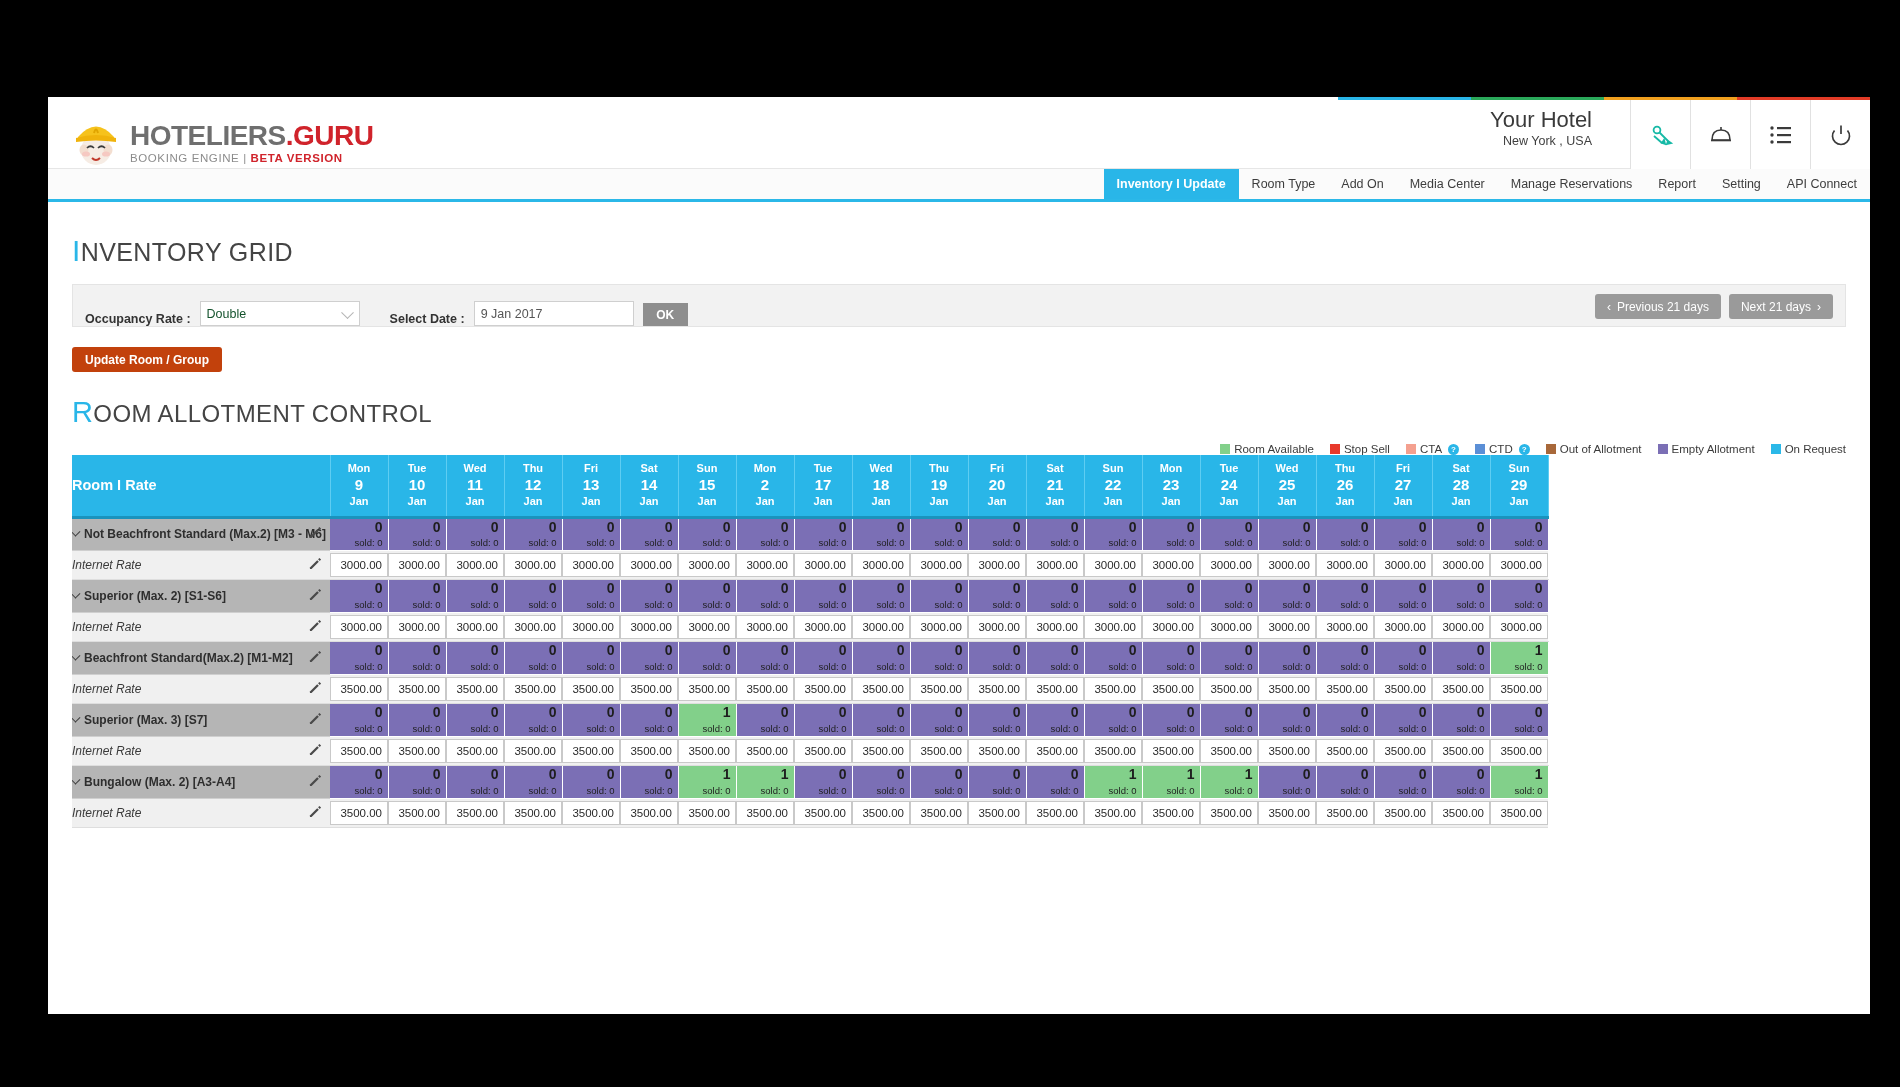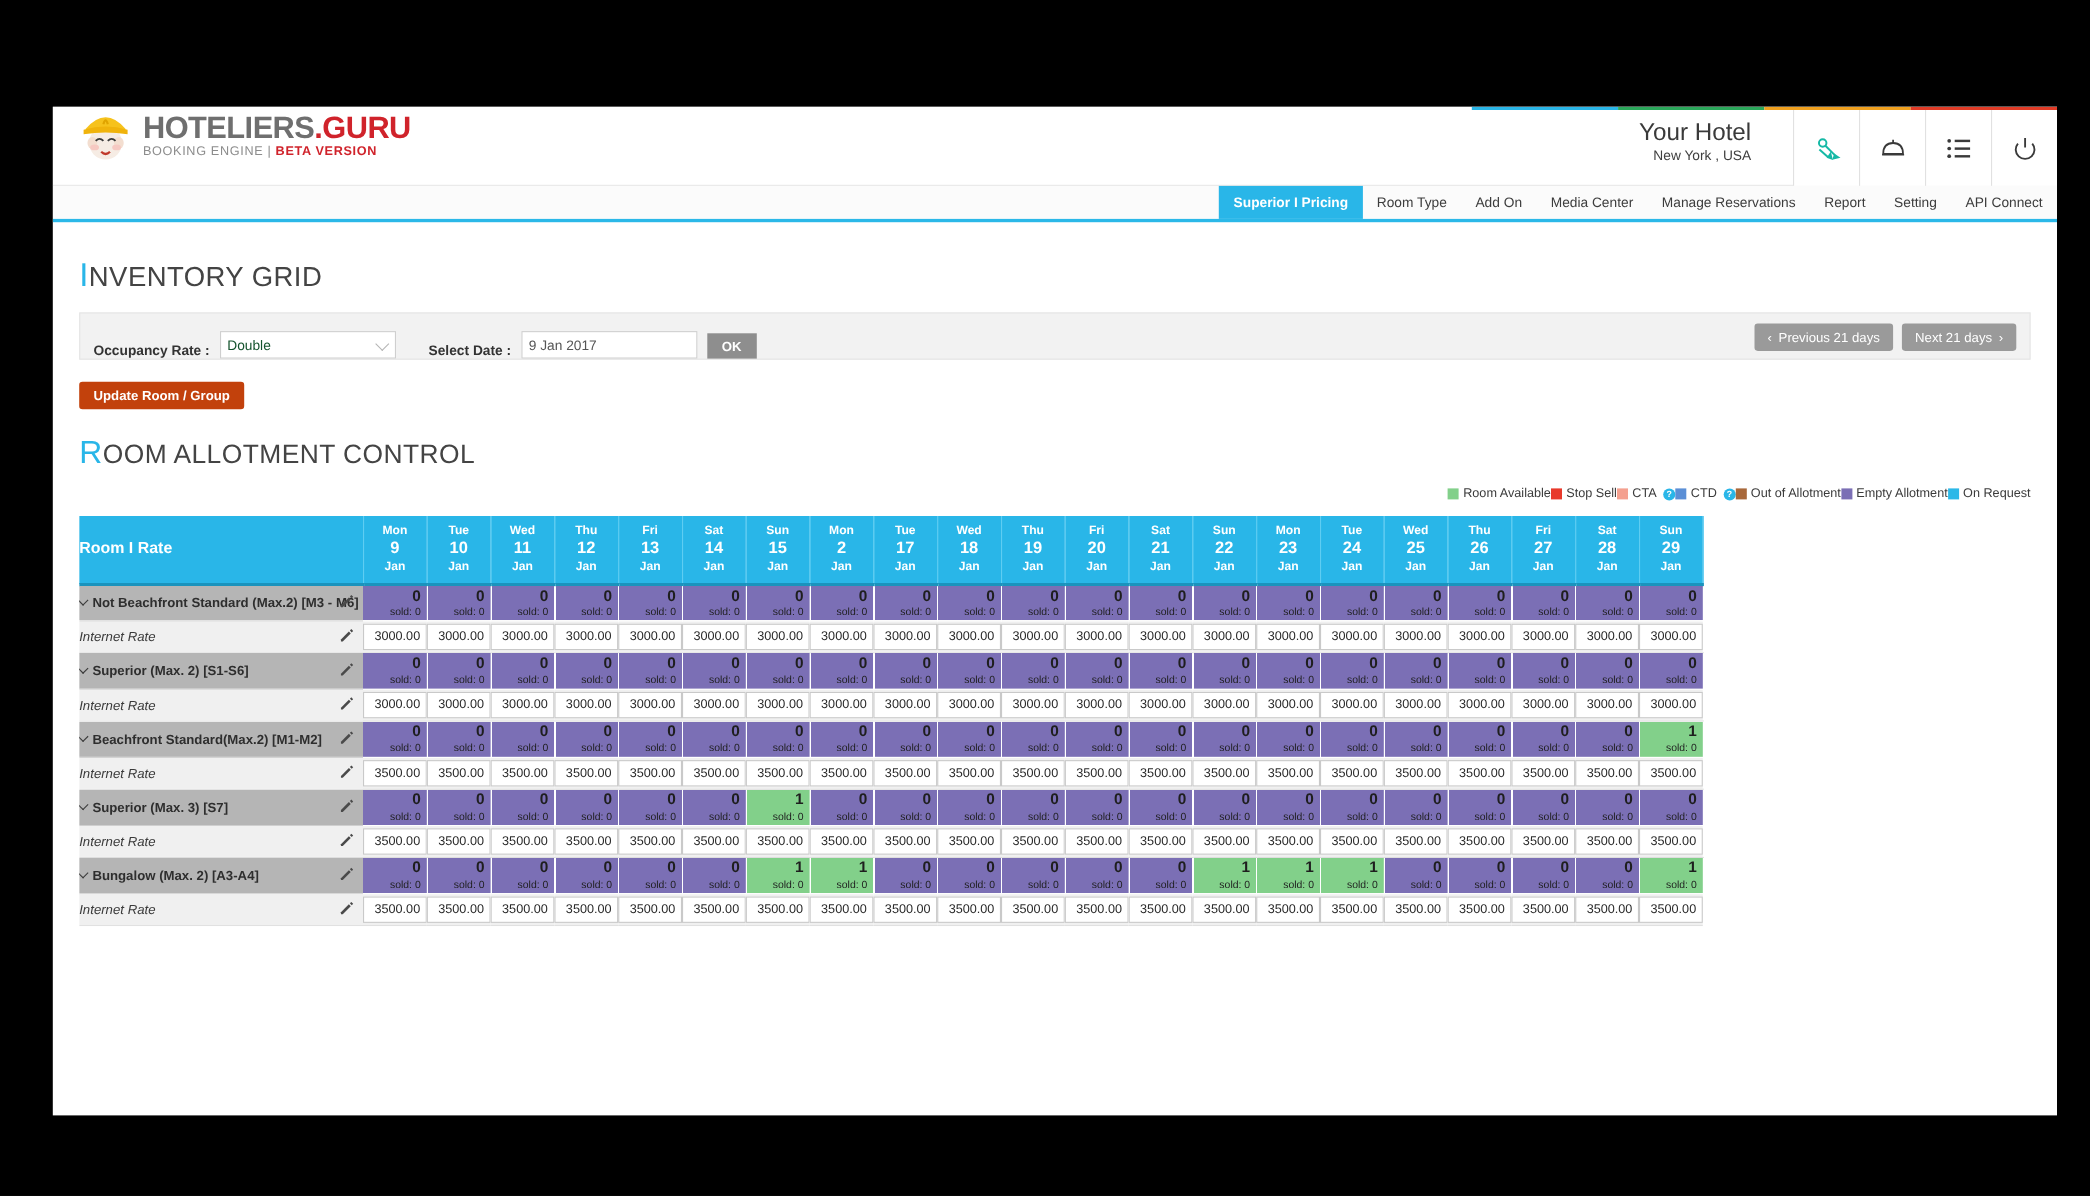--- a/index.html
+++ b/index.html
@@ -32,21 +32,21 @@
     background: #ffffff;
     border-bottom: 1px solid #e6e6e6;
   }
   .brandstrip {
     position: absolute; left: 1290px; top: 0; right: 0; height: 3px;
     display: flex;
   }
   .brandstrip i { flex: 1 1 0; height: 3px; display: block; }
 
   .logo-wrap {
-    position: absolute; left: 22px; top: 0;
+    position: absolute; left: 22px; top: 20px;
     display: flex; align-items: center; gap: 8px;
   }
   .logo-face { width: 52px; height: 52px; position: relative; }
   .logo-text { line-height: 1; }
   .logo-main {
     font-size: 28px; font-weight: bold; letter-spacing: -0.5px;
     color: #6f6f6f; font-family: "Liberation Sans", sans-serif;
   }
   .logo-main .guru { color: #d0232b; }
   .logo-sub {
@@ -144,21 +144,21 @@
   .section-title {
     margin: 24px 0 14px 0;
     font-size: 24px; color: #444; letter-spacing: 0.4px;
     font-weight: normal; text-transform: uppercase;
   }
   .section-title .cap { color: #29b6e8; font-size: 29px; }
 
   
   .legend {
     display: flex; justify-content: flex-end; align-items: center;
-    padding-right: 0; margin-bottom: 14px;
+    gap: 16px; padding-right: 0; margin-bottom: 0;
     font-size: 11.5px; color: #3b3b3b; text-align: center;
   }
   .leg { display: flex; align-items: center; gap: 4px; white-space: nowrap; }
   .leg .sw { width: 10px; height: 10px; display: inline-block; }
   .leg .q {
     width: 11px; height: 11px; border-radius: 50%;
     background: #29b6e8; color: #fff; font-size: 8px;
     display: inline-flex; align-items: center; justify-content: center;
     margin-left: 2px; font-weight: bold;
   }
@@ -323,21 +323,21 @@
         <div class="hdr-icon">
           <svg width="24" height="24" viewBox="0 0 24 24" fill="none" stroke="#3a3a3a" stroke-width="1.7">
             <path d="M5.5 7.5 A8.5 8.5 0 1 0 18.5 7.5"></path>
             <line x1="12" y1="2.5" x2="12" y2="11"></line>
           </svg>
         </div>
       </div>
     </div>
 
     <div class="navbar" id="navbar">
-        <div class="nav-item active">Superior I Pricing</div>
+        <div class="nav-item active">Inventory I Update</div>
         <div class="nav-item">Room Type</div>
         <div class="nav-item">Add On</div>
         <div class="nav-item">Media Center</div>
         <div class="nav-item">Manage Reservations</div>
         <div class="nav-item">Report</div>
         <div class="nav-item">Setting</div>
         <div class="nav-item">API Connect</div>
       </div>
 
     <div class="content">

